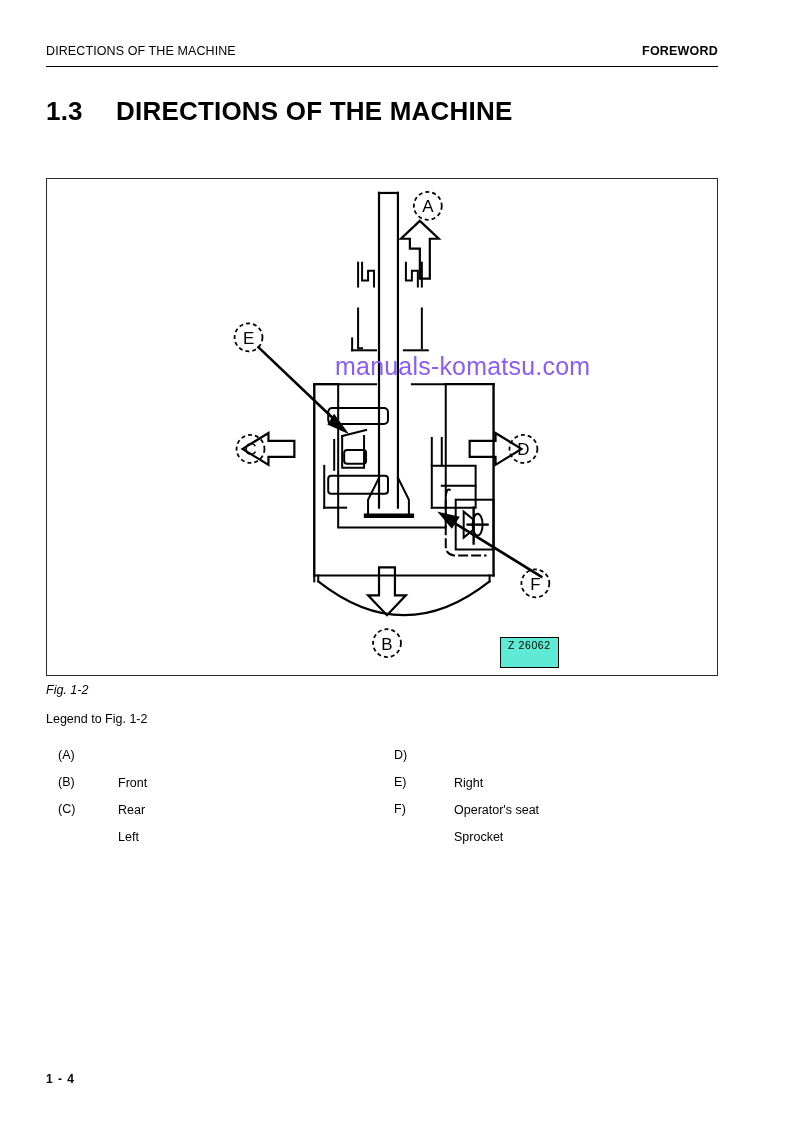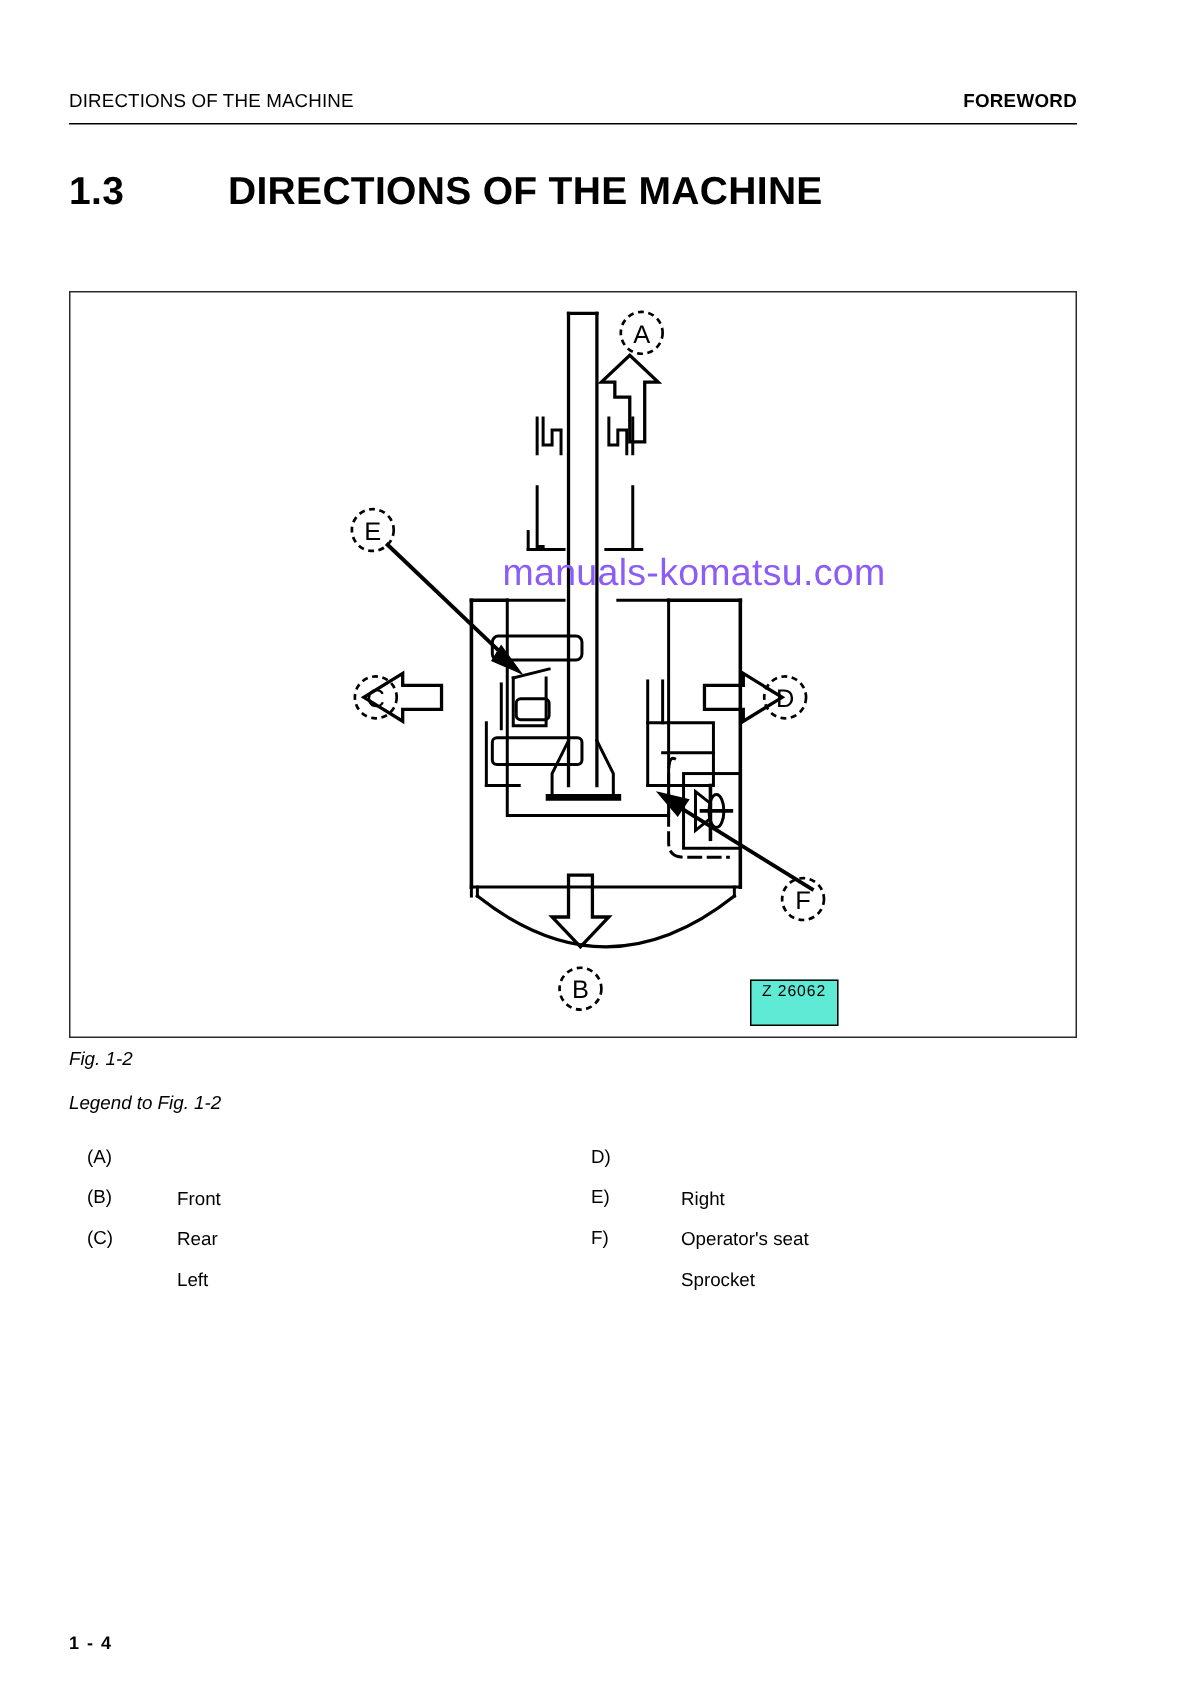--- a/index.html
+++ b/index.html
@@ -12,21 +12,21 @@
     width: 793px;
     height: 1123px;
     position: relative;
     font-family: "Liberation Sans", sans-serif;
     color: #000000;
     overflow: hidden;
   }
 
   .page {
     position: absolute;
-    left: 0; top: 16px;
+    left: 0; top: 0;
     width: 793px;
     height: 928px;
   }
 
   
   .header {
     position: absolute;
     left: 46px;
     top: 44px;
     width: 672px;
@@ -58,21 +58,20 @@
   
   .section-title {
     position: absolute;
     left: 46px;
     top: 96px;
     display: flex;
     align-items: baseline;
     font-weight: bold;
     font-size: 26px;
     letter-spacing: 0.2px;
-    gap: 36px;
   }
   .section-number { width: 70px; }
 
   
   .figure-box {
     position: absolute;
     left: 46px;
     top: 178px;
     width: 672px;
     height: 498px;
@@ -114,21 +113,20 @@
     left: 46px;
     top: 683px;
     font-size: 12.5px;
     font-style: italic;
   }
   .legend-title {
     position: absolute;
     left: 46px;
     top: 712px;
     font-size: 12.5px;
-    font-style: italic;
   }
 
   .legend-table {
     position: absolute;
     left: 46px;
     top: 748px;
     width: 672px;
   }
   .legend-row {
     display: flex;

